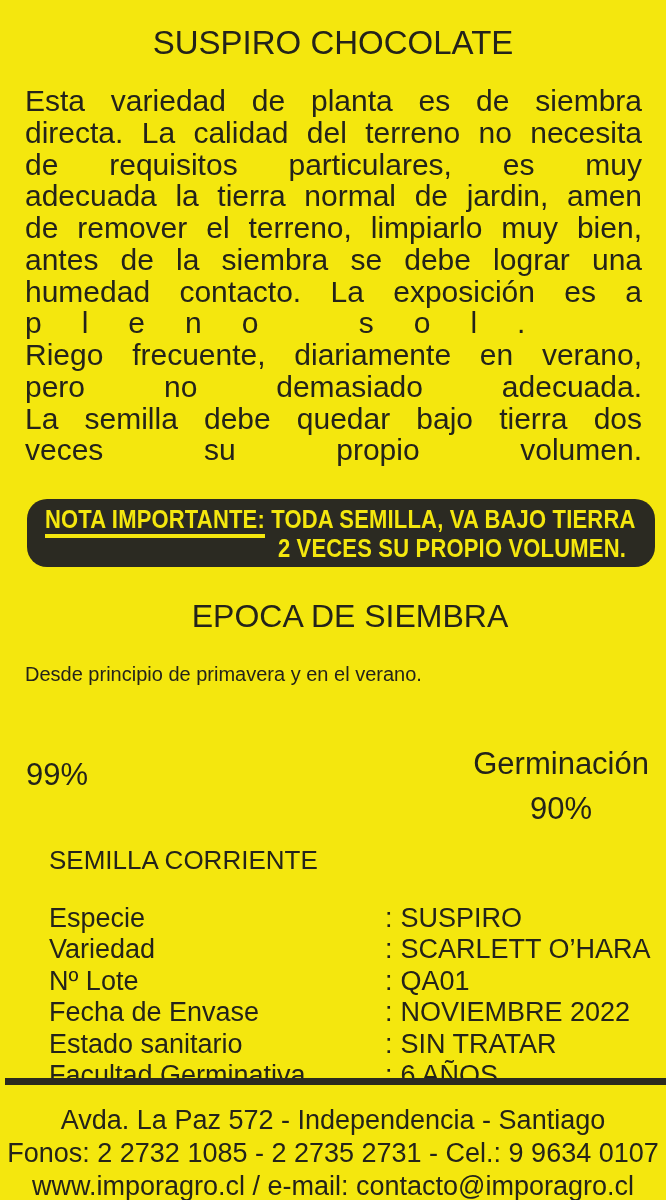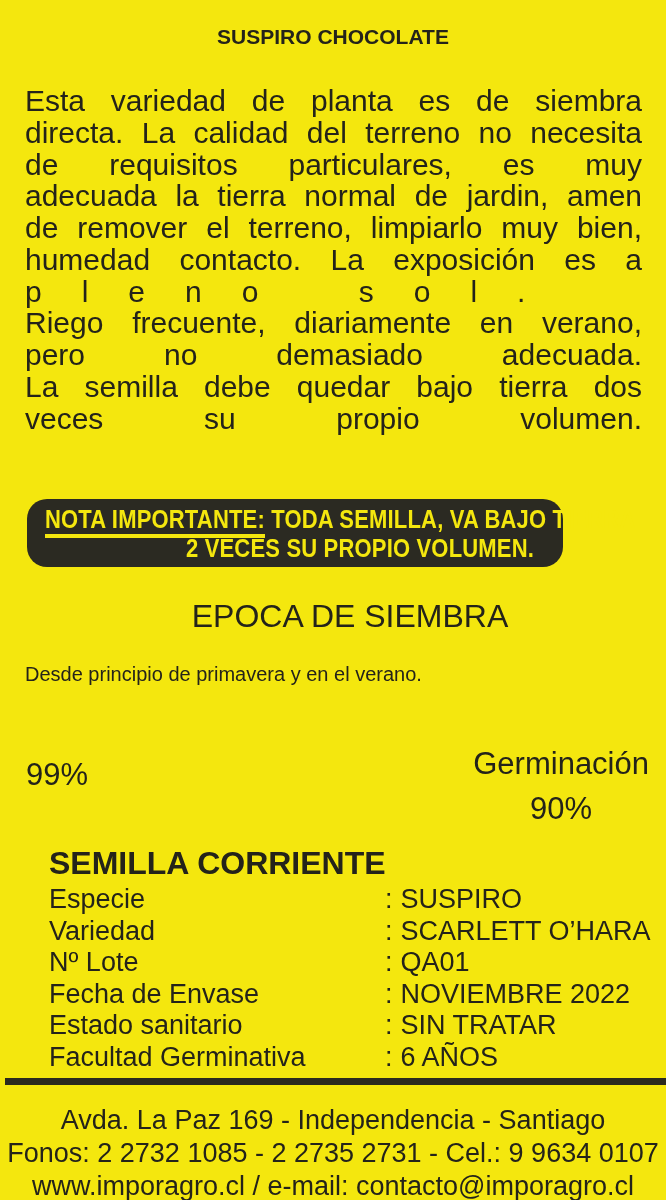--- a/index.html
+++ b/index.html
@@ -17,40 +17,40 @@
     margin:0 auto;
     background:var(--background);
     color:var(--ink);
     font-family:"Liberation Sans",sans-serif;
     overflow:hidden;
   }
   
   .title{
     position:absolute;top:26px;left:0;width:100%;
     text-align:center;
-    font-size:21px;font-weight:bold;line-height:1;
+    font-size:33px;font-weight:normal;line-height:1;
   }
   
   .body-text{
     position:absolute;top:85px;left:25px;width:617px;
     font-size:30px;line-height:31.75px;
   }
   .body-line{
     text-align:justify;
     text-align-last:justify;
     height:31.75px;white-space:nowrap;
   }
   .body-line.spread{
     text-align:left;text-align-last:left;
     letter-spacing:40px;
     word-spacing:12px;
   }
   
   .note-box{
-    position:absolute;left:27px;top:499px;width:536px;height:68px;
+    position:absolute;left:27px;top:499px;width:628px;height:68px;
     background:var(--note-bg);
     border-radius:20px;
     padding:6px 20px 0 18px;
     color:var(--note-text);
   }
   .note-scale{
     width:113.6%;
     transform:scaleX(0.88);
     transform-origin:0 0;
     font-weight:bold;font-size:25px;line-height:29px;
@@ -71,21 +71,21 @@
     position:absolute;top:663px;left:25px;width:620px;
     font-size:20px;line-height:1.1;white-space:nowrap;
   }
   
   .stat{position:absolute;top:747px;text-align:center;font-size:31px;line-height:1.1;}
   .stat-purity{left:26px;}
   .stat-germination{right:17px;}
   .stat-value{margin-top:11px;}
   
   .details{position:absolute;left:49px;top:846px;width:600px;font-size:27px;}
-  .details-heading{font-weight:bold;font-size:32px;line-height:1.1;margin-bottom:3px;}
+  .details-heading{font-weight:normal;font-size:26px;line-height:1.1;margin-bottom:28px;}
   .detail-row{display:flex;line-height:31.5px;}
   .detail-label{width:336px;flex:none;}
   .detail-sep{flex:none;margin-right:8px;}
   .detail-value{flex:none;white-space:nowrap;}
   
   .rule{position:absolute;left:5px;right:0;top:1078px;height:7px;background:var(--rule);}
   .footer{
     position:absolute;top:1104px;left:0;width:100%;
     text-align:center;font-size:27px;line-height:33px;
   }
@@ -96,20 +96,21 @@
 <div class="page">
 
   <div class="title">SUSPIRO CHOCOLATE</div>
 
   <div class="body-text">
     <div class="body-line">Esta variedad de planta es de siembra</div>
     <div class="body-line">directa. La calidad del terreno no necesita</div>
     <div class="body-line">de requisitos particulares, es muy</div>
     <div class="body-line">adecuada la tierra normal de jardin, amen</div>
     <div class="body-line">de remover el terreno, limpiarlo muy bien,</div>
+    <div class="body-line">antes de la siembra se debe lograr una</div>
     <div class="body-line">humedad contacto. La exposición es a</div>
     <div class="body-line spread">pleno sol.</div>
     <div class="body-line">Riego frecuente, diariamente en verano,</div>
     <div class="body-line">pero no demasiado adecuada.</div>
     <div class="body-line">La semilla debe quedar bajo tierra dos</div>
     <div class="body-line">veces su propio volumen.</div>
   </div>
 
   <div class="note-box">
     <div class="note-scale">
@@ -160,18 +161,18 @@
     <div class="detail-row">
       <span class="detail-label">Facultad Germinativa</span>
         <span class="detail-sep">:</span>
         <span class="detail-value">6 AÑOS</span>
     </div>
   </div>
 
   <div class="rule"></div>
 
   <div class="footer">
-    <div>Avda. La Paz 169 - Independencia - Santiago</div>
+    <div>Avda. La Paz 572 - Independencia - Santiago</div>
     <div>Fonos: 2 2732 1085 - 2 2735 2731 - Cel.: 9 9634 0107</div>
     <div>www.imporagro.cl / e-mail: contacto@imporagro.cl</div>
   </div>
 
 </div>
 
 </body></html>

